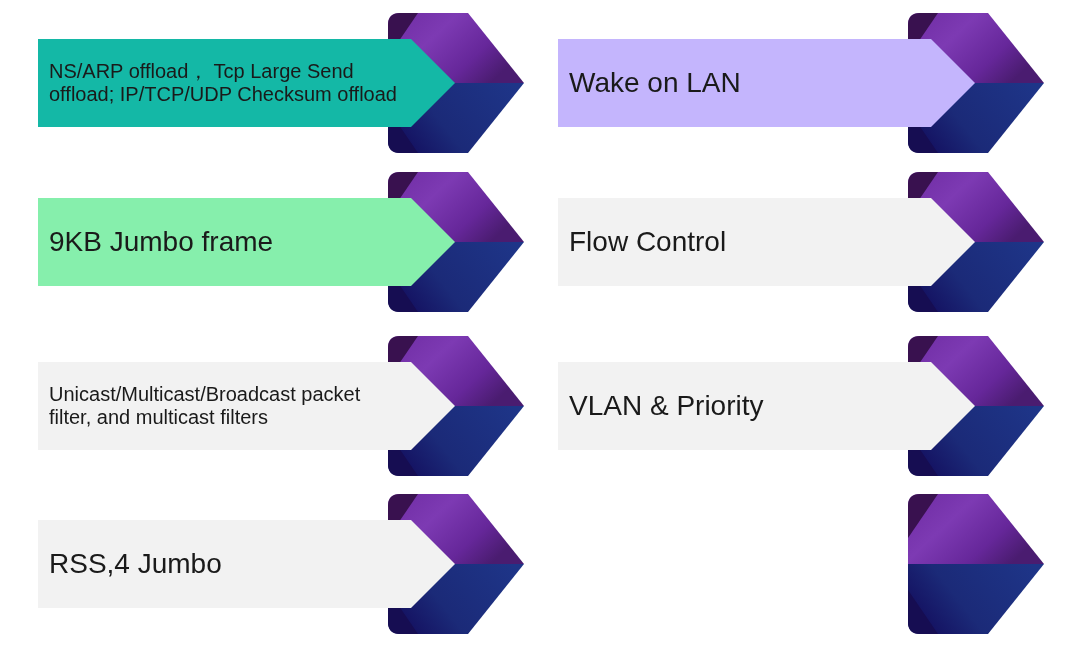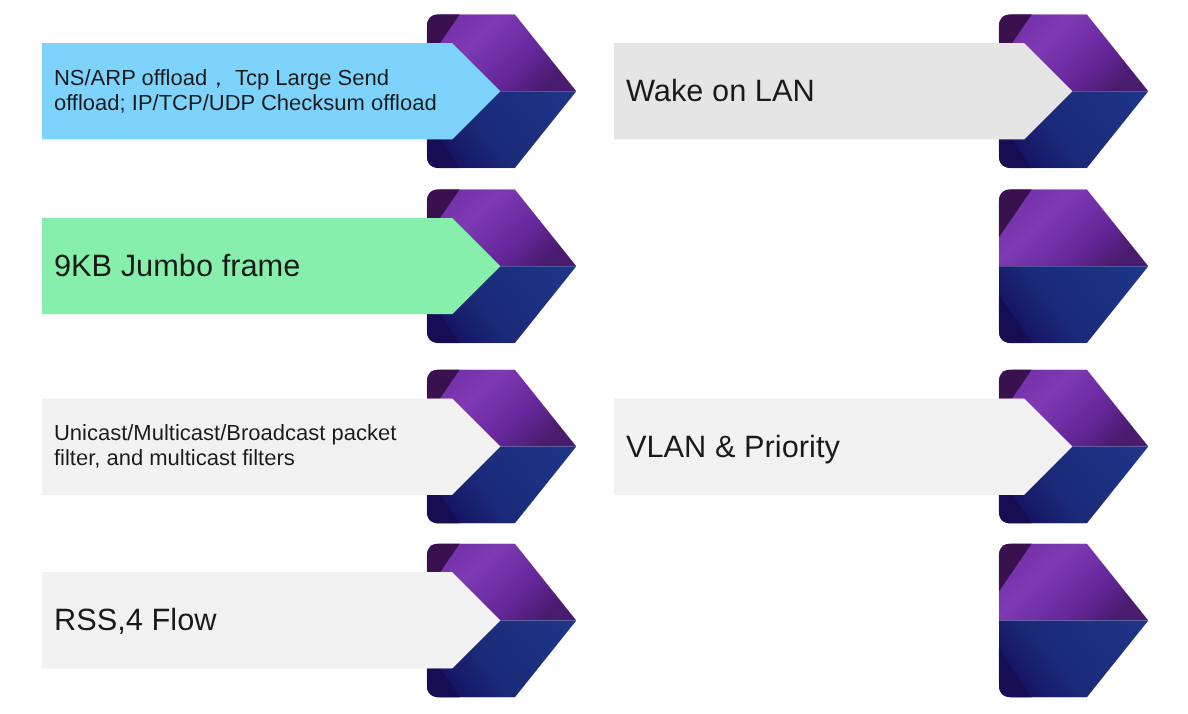--- a/index.html
+++ b/index.html
@@ -72,33 +72,33 @@
 
 <div class="stage" style="background: rgb(255, 255, 255);">
 
   <div class="cell size-s" style="left:38px; top:13px;">
     <svg class="chevron" viewBox="0 0 136 140">
       <path d="M 12,0 H 80 L 136,70 H 0 V 12 Q 0,0 12,0 Z" fill="url(#gradPurple)"></path>
       <path d="M 12,0 H 30 L 0,44 V 12 Q 0,0 12,0 Z" fill="#39114f"></path>
       <path d="M 0,70 H 136 L 80,140 H 12 Q 0,140 0,128 Z" fill="url(#gradNavy)"></path>
       <path d="M 0,96 L 30,140 H 12 Q 0,140 0,128 Z" fill="#160d52"></path>
     </svg>
-    <div class="bar" style="background: #7dd3fc;">
+    <div class="bar" style="background: #14b8a6;">
       <span class="label">NS/ARP offload， Tcp Large Send offload; IP/TCP/UDP Checksum offload</span>
     </div>
   </div>
 
   <div class="cell size-l" style="left:558px; top:13px;">
     <svg class="chevron" viewBox="0 0 136 140">
       <path d="M 12,0 H 80 L 136,70 H 0 V 12 Q 0,0 12,0 Z" fill="url(#gradPurple)"></path>
       <path d="M 12,0 H 30 L 0,44 V 12 Q 0,0 12,0 Z" fill="#39114f"></path>
       <path d="M 0,70 H 136 L 80,140 H 12 Q 0,140 0,128 Z" fill="url(#gradNavy)"></path>
       <path d="M 0,96 L 30,140 H 12 Q 0,140 0,128 Z" fill="#160d52"></path>
     </svg>
-    <div class="bar" style="background: #e5e5e5;">
+    <div class="bar" style="background: #c4b5fd;">
       <span class="label">Wake on LAN</span>
     </div>
   </div>
 
   <div class="cell size-l" style="left:38px; top:172px;">
     <svg class="chevron" viewBox="0 0 136 140">
       <path d="M 12,0 H 80 L 136,70 H 0 V 12 Q 0,0 12,0 Z" fill="url(#gradPurple)"></path>
       <path d="M 12,0 H 30 L 0,44 V 12 Q 0,0 12,0 Z" fill="#39114f"></path>
       <path d="M 0,70 H 136 L 80,140 H 12 Q 0,140 0,128 Z" fill="url(#gradNavy)"></path>
       <path d="M 0,96 L 30,140 H 12 Q 0,140 0,128 Z" fill="#160d52"></path>
@@ -108,20 +108,23 @@
     </div>
   </div>
 
   <div class="cell size-l" style="left:558px; top:172px;">
     <svg class="chevron" viewBox="0 0 136 140">
       <path d="M 12,0 H 80 L 136,70 H 0 V 12 Q 0,0 12,0 Z" fill="url(#gradPurple)"></path>
       <path d="M 12,0 H 30 L 0,44 V 12 Q 0,0 12,0 Z" fill="#39114f"></path>
       <path d="M 0,70 H 136 L 80,140 H 12 Q 0,140 0,128 Z" fill="url(#gradNavy)"></path>
       <path d="M 0,96 L 30,140 H 12 Q 0,140 0,128 Z" fill="#160d52"></path>
     </svg>
+    <div class="bar" style="background: rgb(242, 242, 242);">
+      <span class="label">Flow Control</span>
+    </div>
   </div>
 
   <div class="cell size-s" style="left:38px; top:336px;">
     <svg class="chevron" viewBox="0 0 136 140">
       <path d="M 12,0 H 80 L 136,70 H 0 V 12 Q 0,0 12,0 Z" fill="url(#gradPurple)"></path>
       <path d="M 12,0 H 30 L 0,44 V 12 Q 0,0 12,0 Z" fill="#39114f"></path>
       <path d="M 0,70 H 136 L 80,140 H 12 Q 0,140 0,128 Z" fill="url(#gradNavy)"></path>
       <path d="M 0,96 L 30,140 H 12 Q 0,140 0,128 Z" fill="#160d52"></path>
     </svg>
     <div class="bar" style="background: rgb(242, 242, 242);">
@@ -142,21 +145,21 @@
   </div>
 
   <div class="cell size-l" style="left:38px; top:494px;">
     <svg class="chevron" viewBox="0 0 136 140">
       <path d="M 12,0 H 80 L 136,70 H 0 V 12 Q 0,0 12,0 Z" fill="url(#gradPurple)"></path>
       <path d="M 12,0 H 30 L 0,44 V 12 Q 0,0 12,0 Z" fill="#39114f"></path>
       <path d="M 0,70 H 136 L 80,140 H 12 Q 0,140 0,128 Z" fill="url(#gradNavy)"></path>
       <path d="M 0,96 L 30,140 H 12 Q 0,140 0,128 Z" fill="#160d52"></path>
     </svg>
     <div class="bar" style="background: rgb(242, 242, 242);">
-      <span class="label">RSS,4 Flow</span>
+      <span class="label">RSS,4 Jumbo</span>
     </div>
   </div>
 
   <div class="cell size-m" style="left:558px; top:494px;">
     <svg class="chevron" viewBox="0 0 136 140">
       <path d="M 12,0 H 80 L 136,70 H 0 V 12 Q 0,0 12,0 Z" fill="url(#gradPurple)"></path>
       <path d="M 12,0 H 30 L 0,44 V 12 Q 0,0 12,0 Z" fill="#39114f"></path>
       <path d="M 0,70 H 136 L 80,140 H 12 Q 0,140 0,128 Z" fill="url(#gradNavy)"></path>
       <path d="M 0,96 L 30,140 H 12 Q 0,140 0,128 Z" fill="#160d52"></path>
     </svg>

